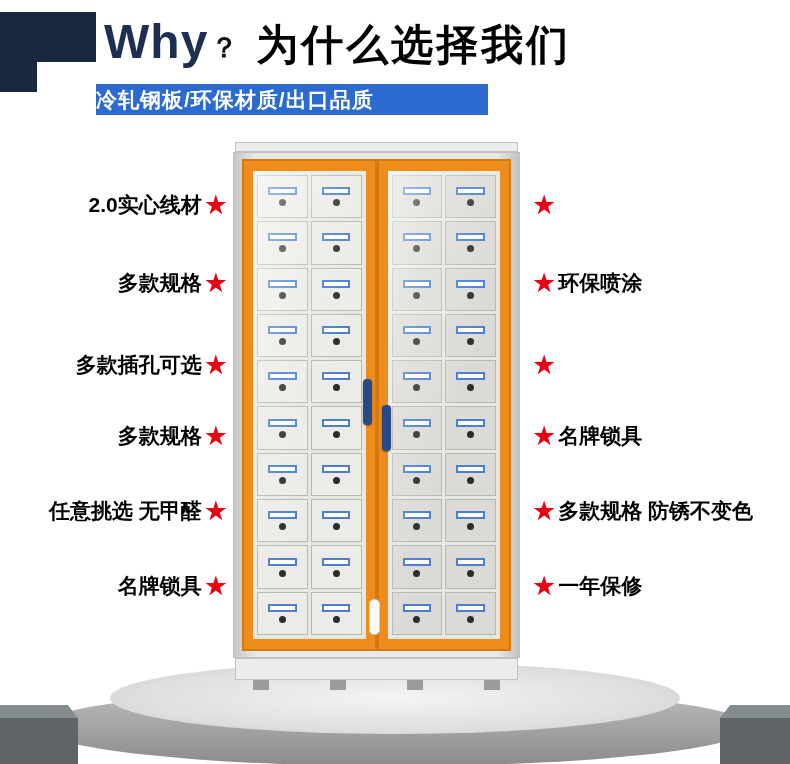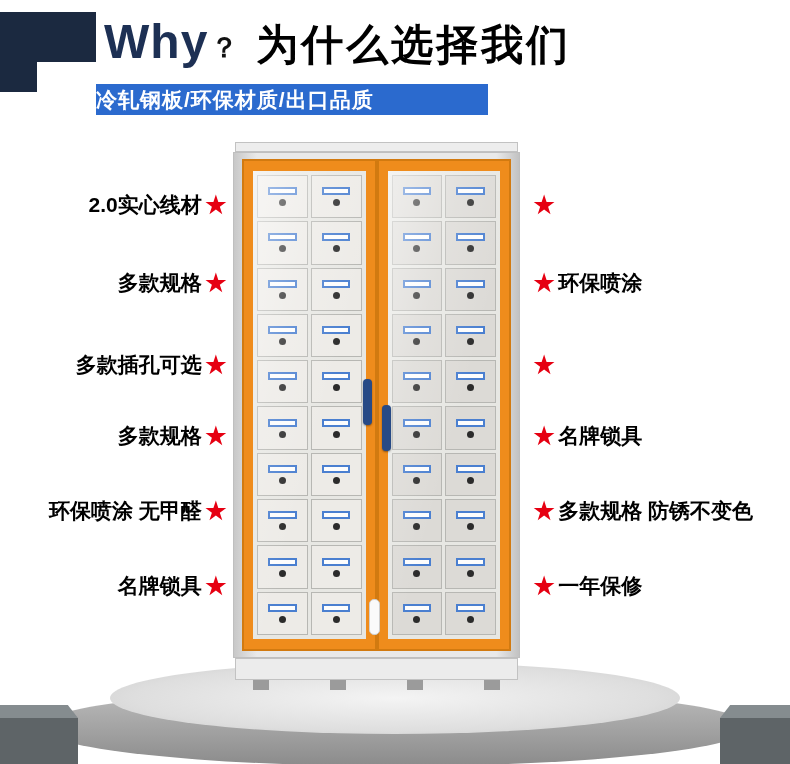--- a/index.html
+++ b/index.html
@@ -294,21 +294,21 @@
   </div>
   <div class="feature f-left row-2">
     <span>多款插孔可选</span>
     <span class="star">★</span>
   </div>
   <div class="feature f-left row-3">
     <span>多款规格</span>
     <span class="star">★</span>
   </div>
   <div class="feature f-left row-4">
-    <span>环保喷涂 无甲醛</span>
+    <span>任意挑选 无甲醛</span>
     <span class="star">★</span>
   </div>
   <div class="feature f-left row-5">
     <span>名牌锁具</span>
     <span class="star">★</span>
   </div>
 
   <div class="feature f-right row-0">
     <span class="star">★</span>
   </div>

